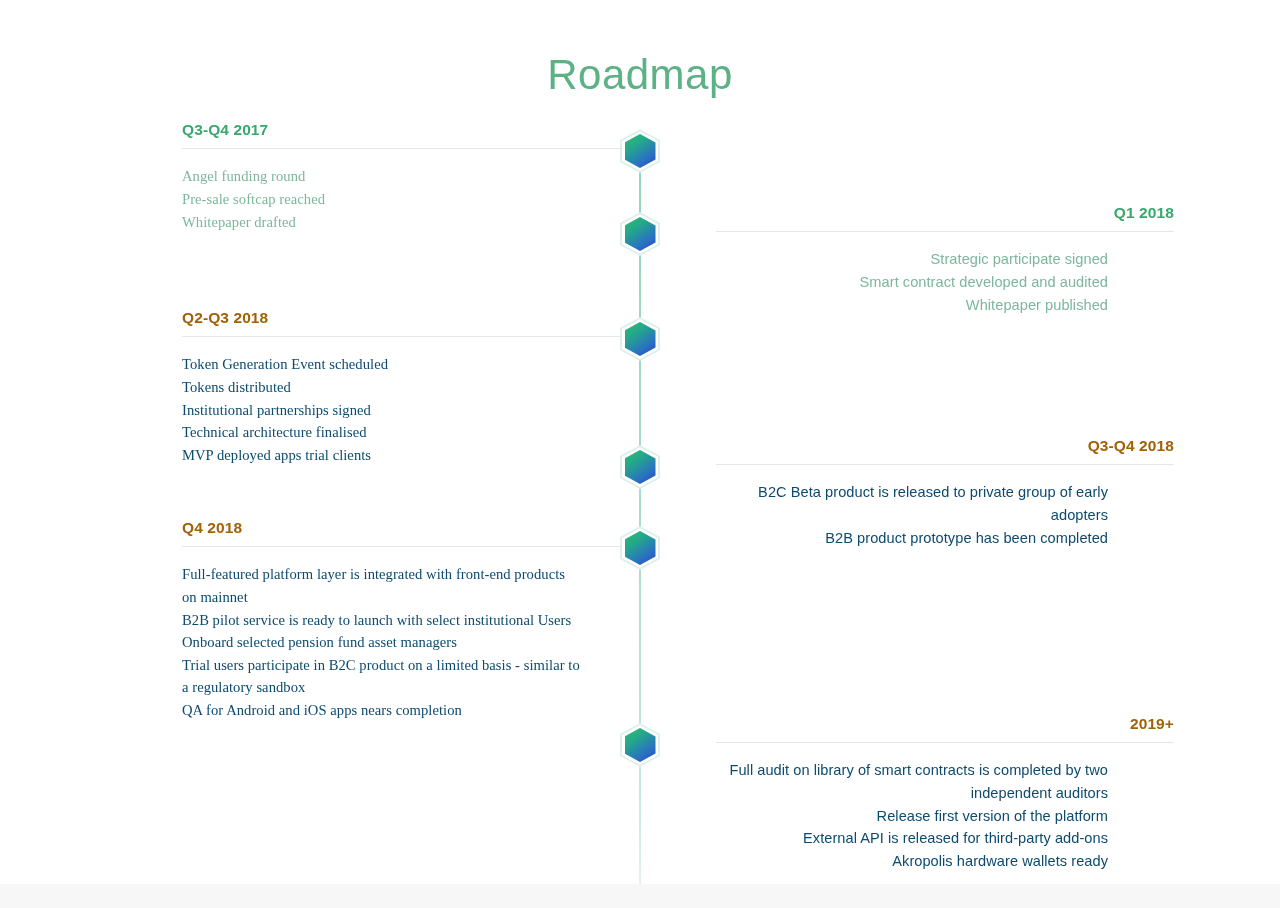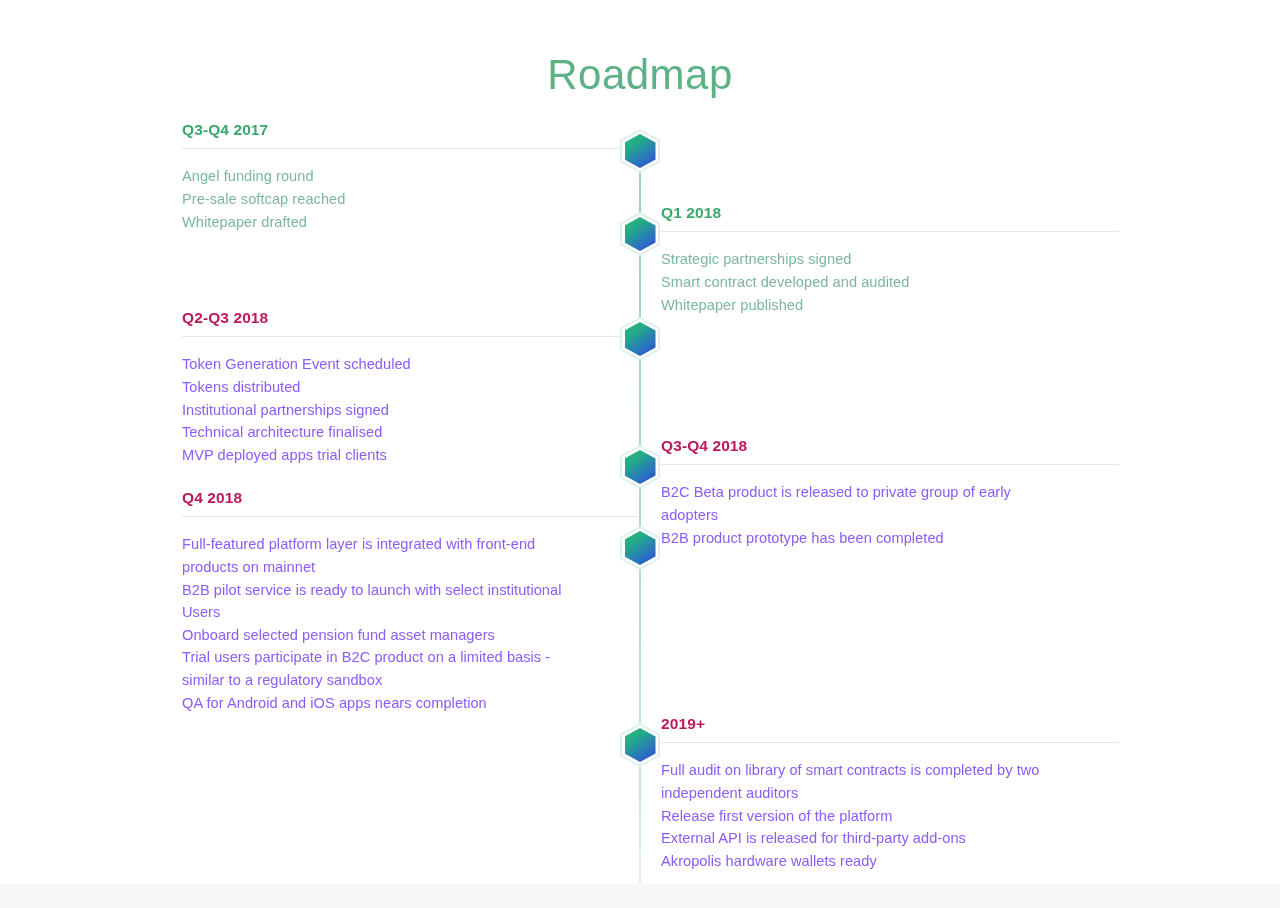--- a/index.html
+++ b/index.html
@@ -87,57 +87,57 @@
     clip-path: polygon(50% 0%, 100% 25%, 100% 75%, 50% 100%, 0% 75%, 0% 25%);
     background: linear-gradient(145deg, #2fbd6e 0%, #23a98a 32%, #2a6fc4 72%, #2a43b8 100%);
   }
 
   
   .entry {
     position: absolute;
     width: 458px;
   }
   .entry.left  { left: 182px;  text-align: left; }
-  .entry.right { left: 661px;  text-align: left; }
+  .entry.right { left: 716px;  text-align: right; }
 
   .entry-heading {
     font-size: 15.5px;
     font-weight: bold;
     line-height: 1.25;
     margin: 0;
     padding: 0 0 9px 0;
     letter-spacing: 0.1px;
   }
   .entry-heading.done    { color: #3aa76d; }
-  .entry-heading.pending { color: #be185d; }
+  .entry-heading.pending { color: #a16207; }
 
   .entry-rule {
     height: 1px;
     background: #e4e7e9;
     width: 458px;
     margin: 0;
   }
 
   .entry-items {
     list-style: none;
     margin: 0;
     padding: 16px 0 0 0;
   }
   .entry-items li {
     font-size: 14.6px;
     line-height: 22.6px;
     font-weight: 400;
     letter-spacing: 0.05px;
   }
   .entry-items.done li    { color: #7cb79c; }
-  .entry-items.pending li { color: #8b5cf6; }
+  .entry-items.pending li { color: #0c4a6e; }
 
   
   .entry.right .entry-items li { max-width: 392px; }
-  .entry.left  .entry-items li { max-width: 400px; }
+  .entry.left  .entry-items li { max-width: 400px; font-family: Liberation Serif, serif; }
 
   
   .bottom-band {
     position: absolute;
     left: 0;
     bottom: 0;
     width: 1280px;
     height: 24px;
     background: #f7f7f7;
   }
@@ -168,21 +168,21 @@
 
   <div class="node" style="top:212px;">
     <div class="hex-shape"></div>
     <div class="hex-ring"></div>
     <div class="hex-core"></div>
   </div>
   <div class="entry right" style="top:203px;">
     <div class="entry-heading done">Q1 2018</div>
     <div class="entry-rule"></div>
     <ul class="entry-items done">
-      <li>Strategic partnerships signed</li>
+      <li>Strategic participate signed</li>
       <li>Smart contract developed and audited</li>
       <li>Whitepaper published</li>
     </ul>
   </div>
 
   <div class="node" style="top:317px;">
     <div class="hex-shape"></div>
     <div class="hex-ring"></div>
     <div class="hex-core"></div>
   </div>
@@ -210,21 +210,21 @@
       <li>B2C Beta product is released to private group of early adopters</li>
       <li>B2B product prototype has been completed</li>
     </ul>
   </div>
 
   <div class="node" style="top:526px;">
     <div class="hex-shape"></div>
     <div class="hex-ring"></div>
     <div class="hex-core"></div>
   </div>
-  <div class="entry left" style="top:488px;">
+  <div class="entry left" style="top:518px;">
     <div class="entry-heading pending">Q4 2018</div>
     <div class="entry-rule"></div>
     <ul class="entry-items pending">
       <li>Full-featured platform layer is integrated with front-end products on mainnet</li>
       <li>B2B pilot service is ready to launch with select institutional Users</li>
       <li>Onboard selected pension fund asset managers</li>
       <li>Trial users participate in B2C product on a limited basis - similar to a regulatory sandbox</li>
       <li>QA for Android and iOS apps nears completion</li>
     </ul>
   </div>

